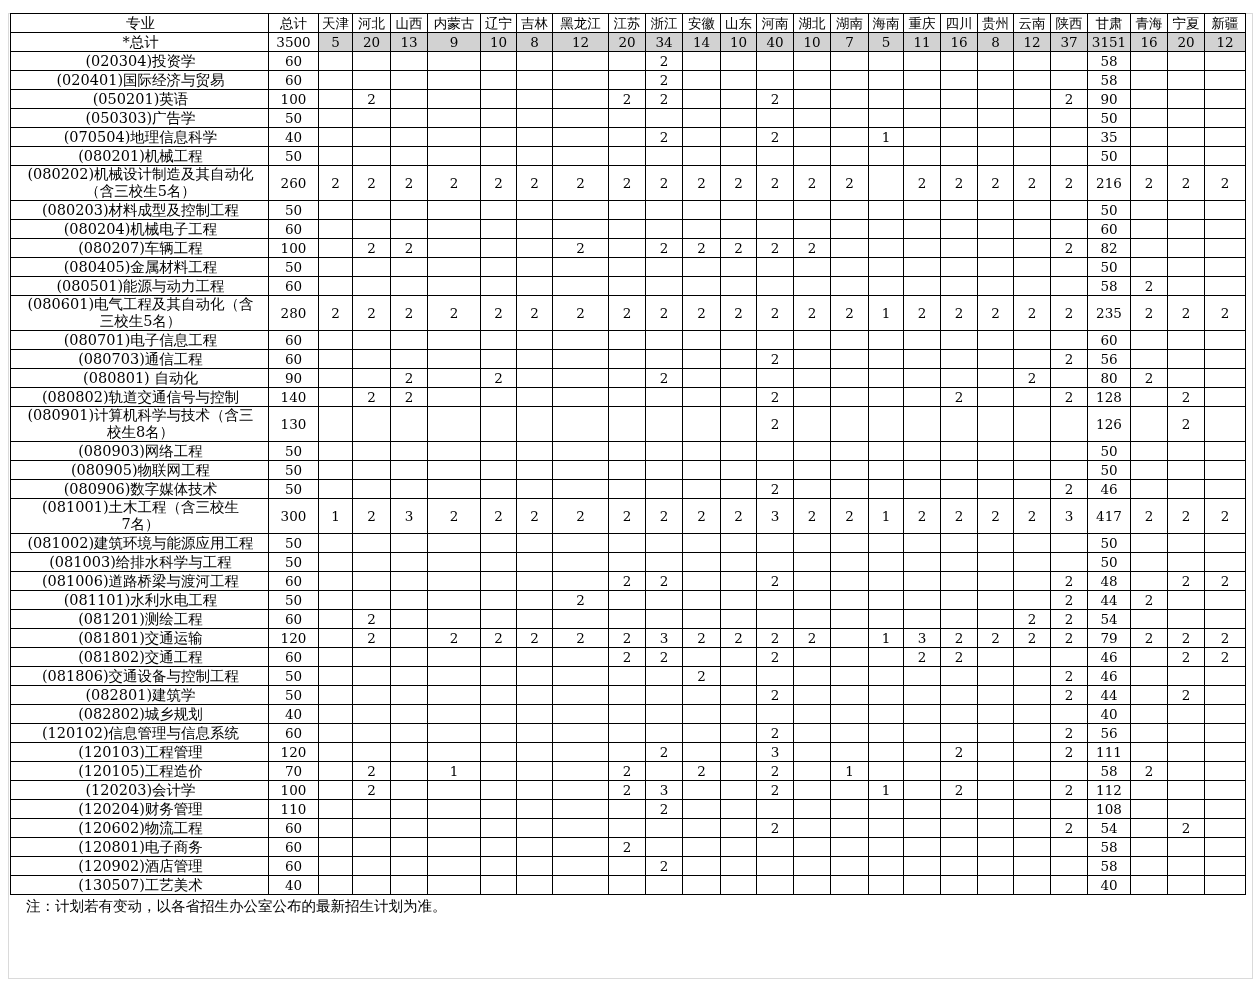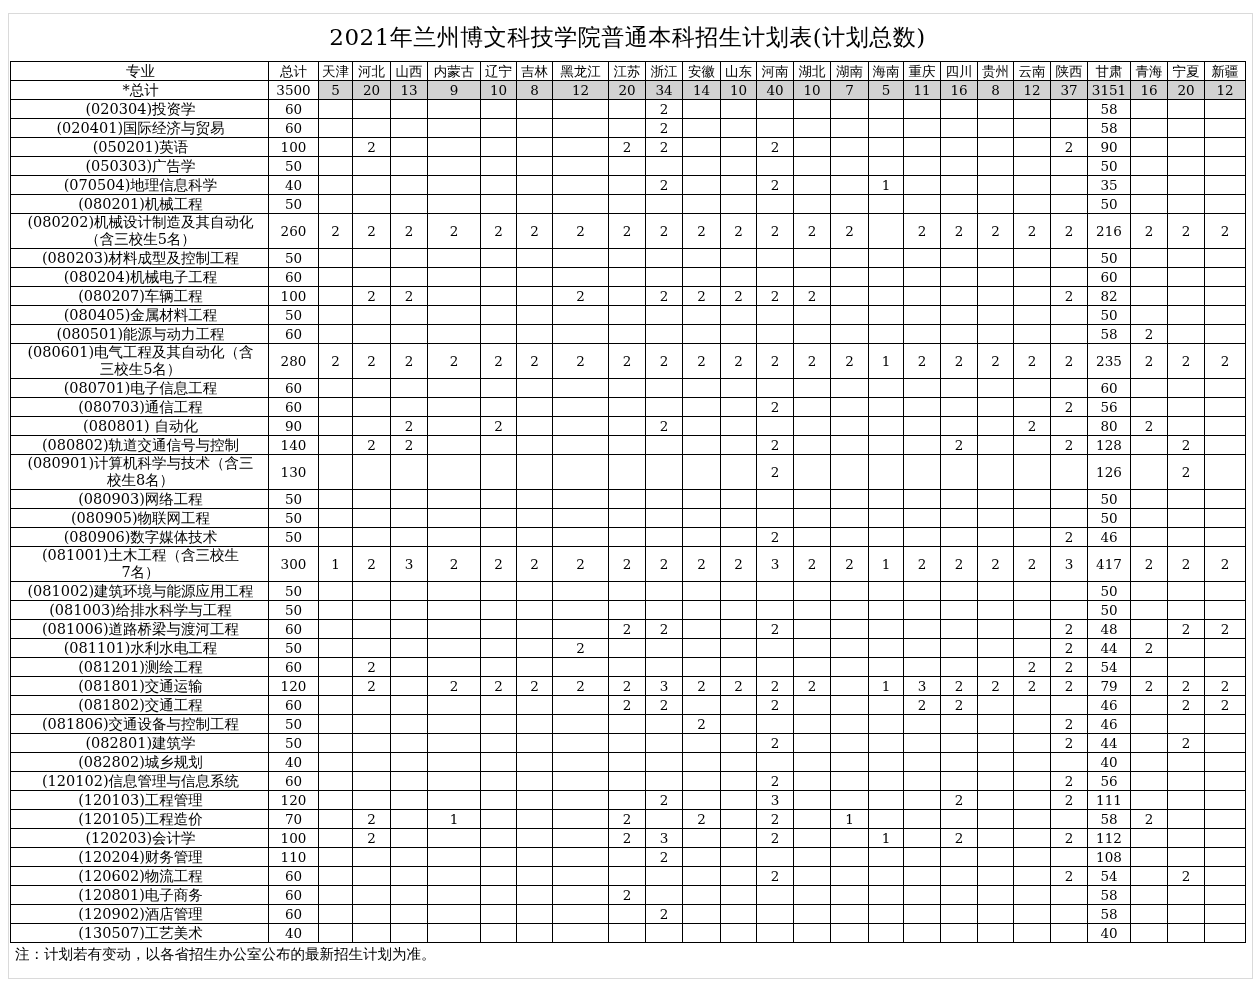--- a/index.html
+++ b/index.html
@@ -44,31 +44,30 @@
   }
   table.grid th.maj, table.grid td.maj {
     text-align: center;
     padding: 0 2px 0 4px;
     font-size: 14.5px;
     white-space: pre-line;
   }
   table.grid .grey { background: #d2d2d2; }
   .note {
     font-size: 14.5px;
-    padding: 2px 0 0 5px;
+    padding: 2px 0 0 16px;
     text-align: left;
   }
 </style>
 </head>
 <body>
 
 <div class="print-frame"></div>
 
 <div class="content">
-  <div class="title">2021年兰州博文科技学院普通本科招生计划表(计划总数)</div>
   <table class="grid">
     <colgroup>
         <col style="width: 258px;">
         <col style="width: 50px;">
         <col style="width: 34px;">
         <col style="width: 38px;">
         <col style="width: 37px;">
         <col style="width: 53px;">
         <col style="width: 36px;">
         <col style="width: 36px;">

